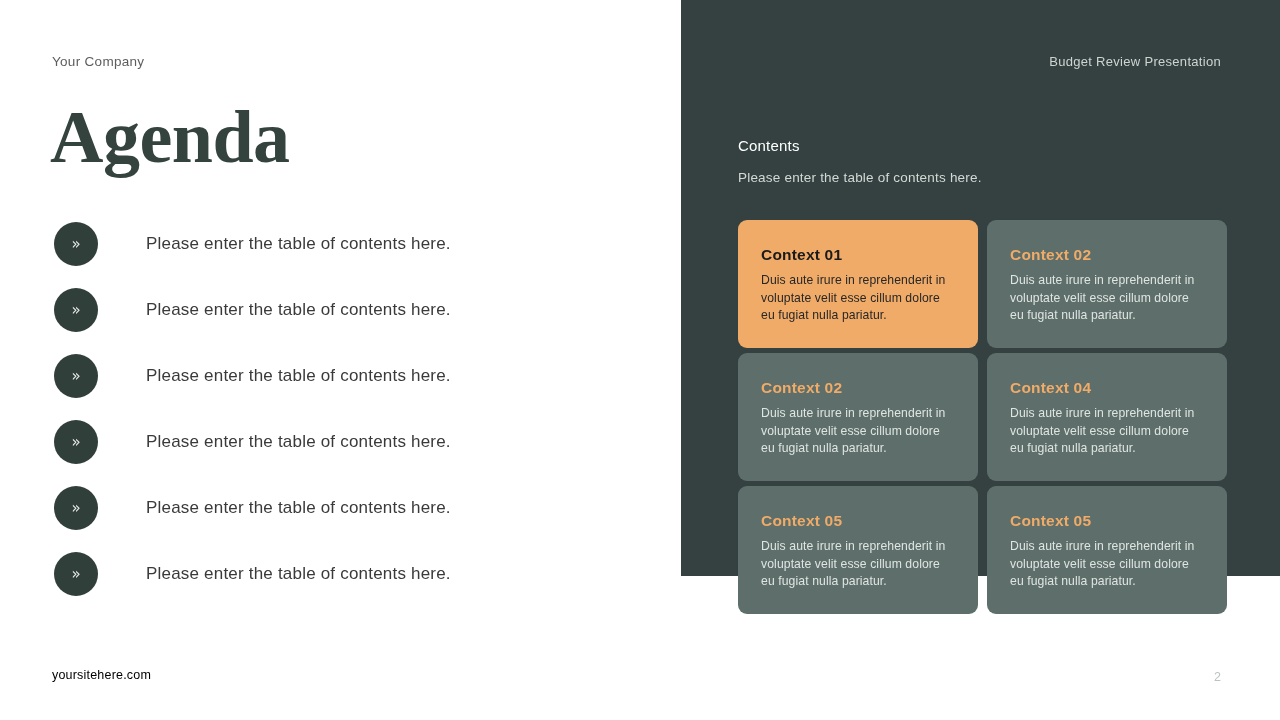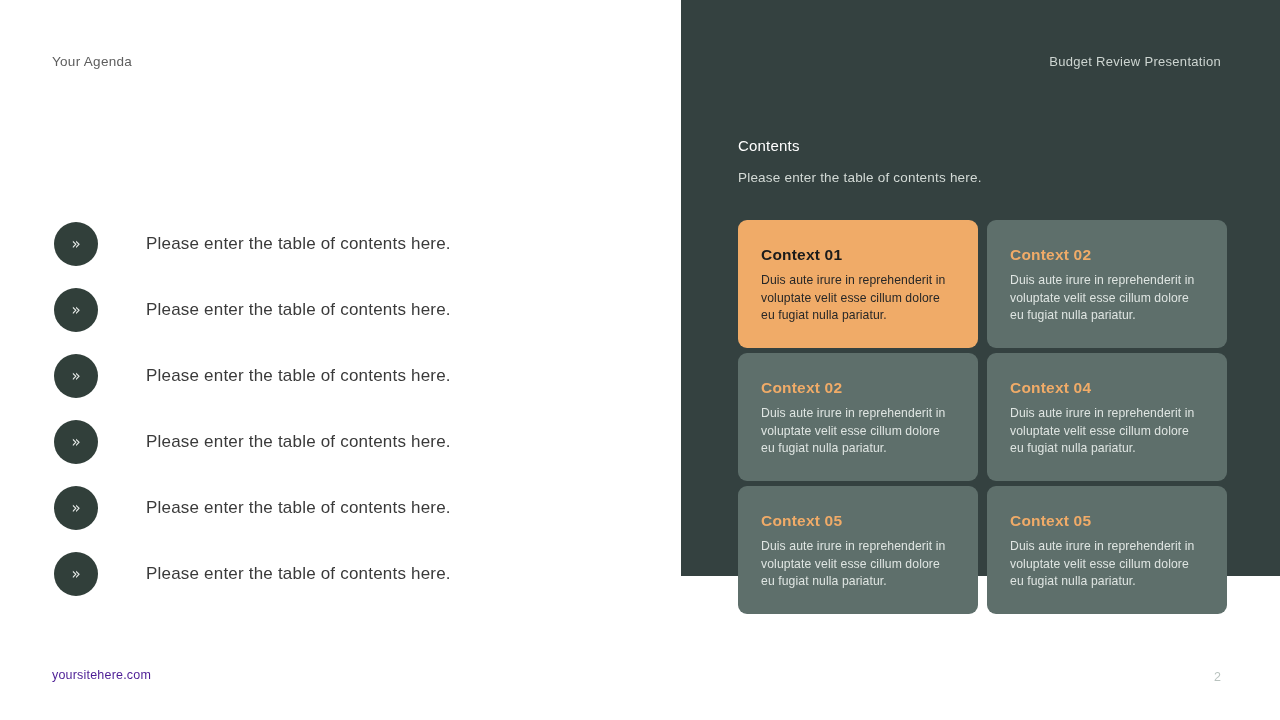--- a/index.html
+++ b/index.html
@@ -65,21 +65,21 @@
   .toc-text {
     margin-left:48px;
     font-size:17px;
     color:#3a3a3a;
     letter-spacing:0.2px;
   }
   .site-label {
     position:absolute;
     left:52px; top:668px;
     font-size:12.5px;
-    color:#4c1d95;
+    color:#000000;
     letter-spacing:0.2px;
   }
 
   
   .right-panel {
     position:relative;
     width:599px; height:576px;
     background:#344140;
     flex:0 0 599px;
   }
@@ -150,22 +150,23 @@
     color:#b9c3bf;
   }
 </style>
 </head>
 <body>
 
 <div class="slide">
 
   <div class="left-panel">
 
-    <div class="company-label">Your Agenda</div>
-
+    <div class="company-label">Your Company</div>
+
+    <h1 class="agenda-title">Agenda</h1>
 
     <div class="toc-list">
 
       <div class="toc-item">
         <span class="toc-bullet">»</span>
         <span class="toc-text">Please enter the table of contents here.</span>
       </div>
 
       <div class="toc-item">
         <span class="toc-bullet">»</span>

